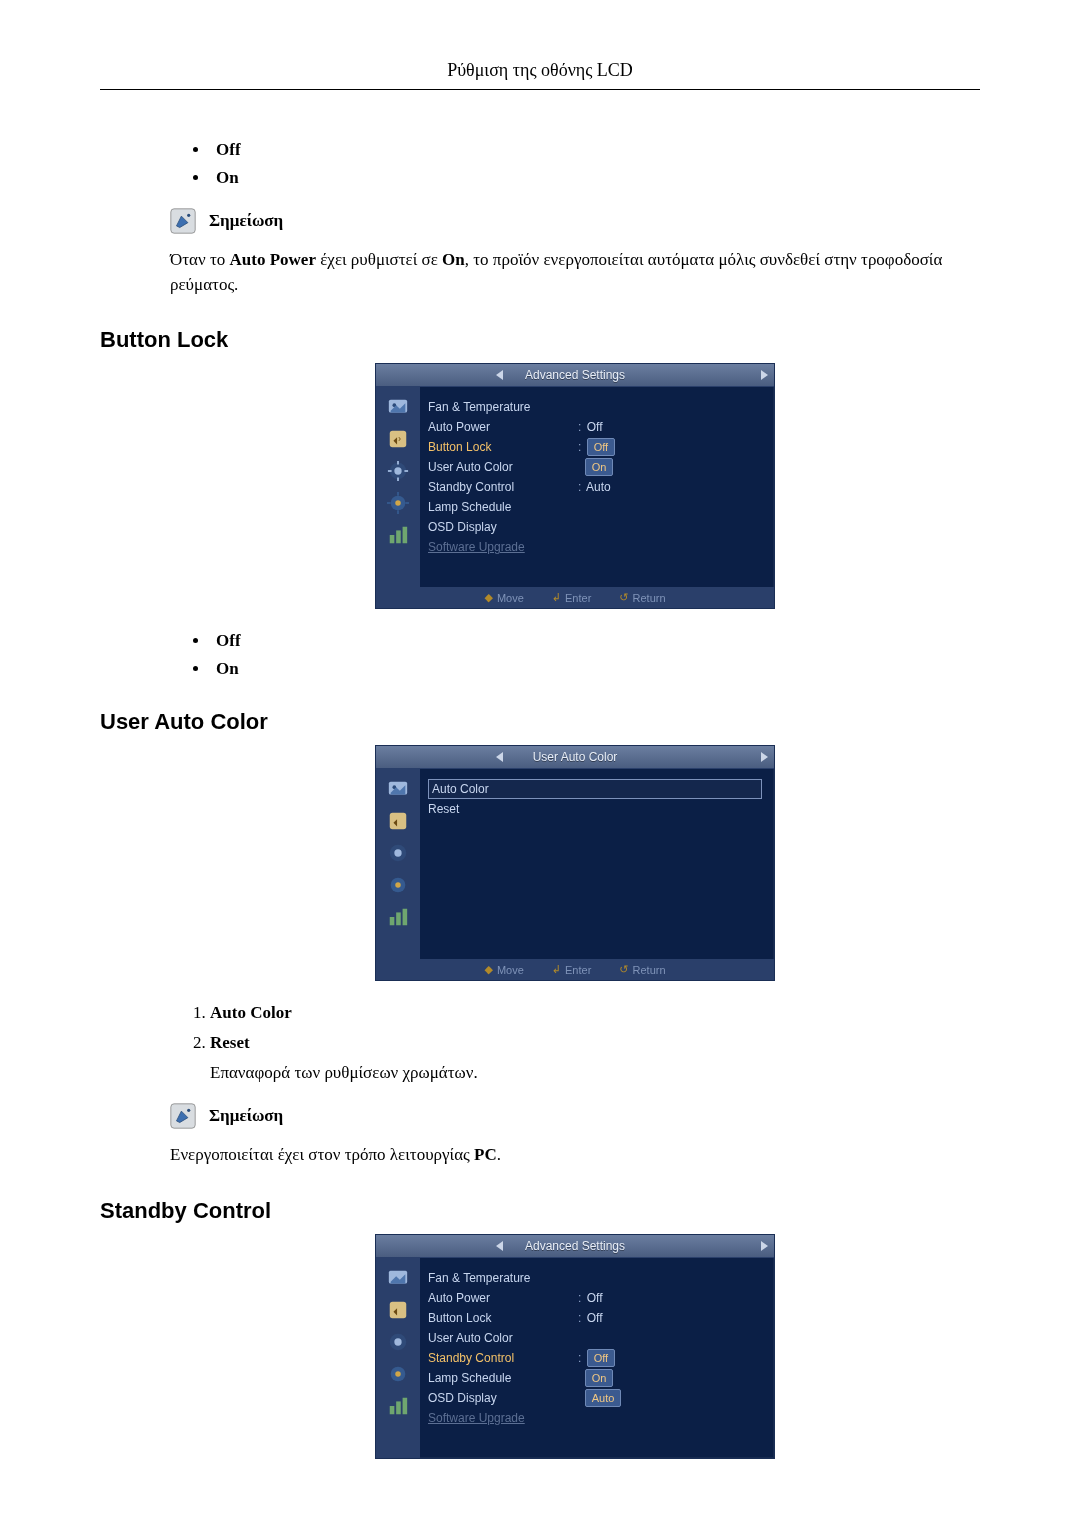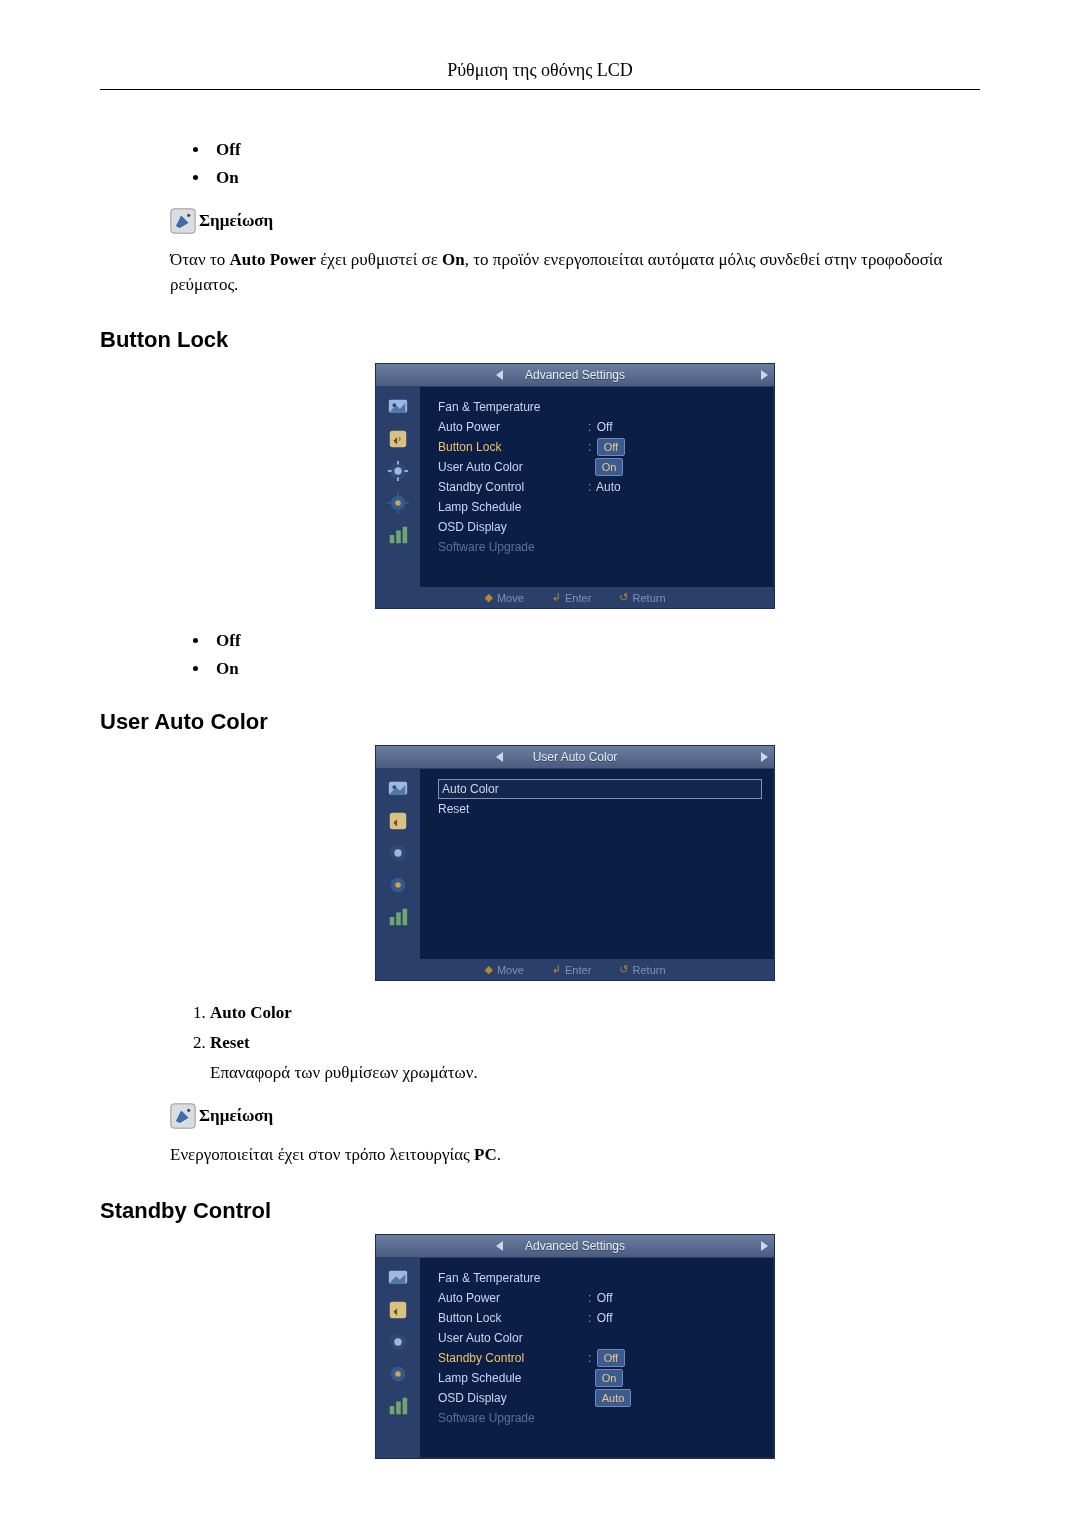--- a/index.html
+++ b/index.html
@@ -33,21 +33,21 @@
   }
   .bullets li {
     font-weight: bold;
     font-size: 17px;
     margin: 8px 0;
     padding-left: 6px;
   }
   .note-row {
     display: flex;
     align-items: center;
-    gap: 3px;
+    gap: 13px;
     margin: 20px 0 14px 0;
   }
   .note-icon {
     width: 26px;
     height: 26px;
     display: inline-block;
   }
   .note-icon svg { width: 26px; height: 26px; }
   .note-label {
     font-weight: bold;
@@ -114,38 +114,38 @@
   .osd-ico {
     width: 30px;
     height: 28px;
     display: flex;
     align-items: center;
     justify-content: center;
     border-radius: 3px;
   }
   .osd-menu {
     flex: 1;
-    padding: 10px 12px 30px 18px;
+    padding: 10px 12px 30px 8px;
     min-height: 150px;
     position: relative;
     border-radius: 29px;
   }
   .osd-row {
     display: flex;
     align-items: center;
     height: 20px;
   }
   .osd-label {
     flex: 0 0 150px;
   }
   .osd-val {
     flex: 0 0 auto;
   }
   .osd-val .colon { color: #8fa4c8; margin-right: 2px; }
-  .osd-dim { color: #5c6f93; }
+  .osd-dim { color: #5c6f93; text-decoration: underline; }
   .osd-hi { color: #f3c169; }
   .osd-hi-box {
     display: inline-block;
     background: #3b5a8f;
     border: 1px solid #6f89b6;
     color: #f0c783;
     padding: 0 6px;
     line-height: 16px;
     font-size: 11px;
     border-radius: 2px;

